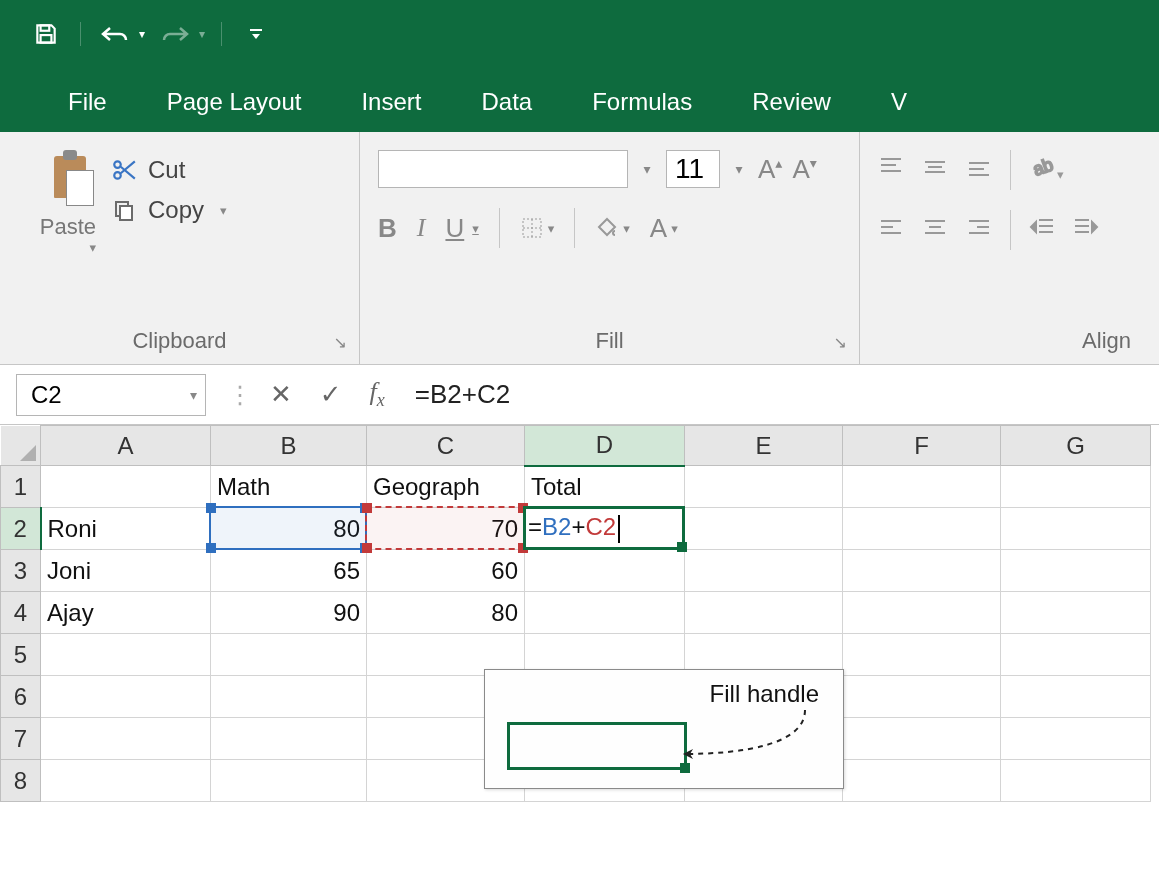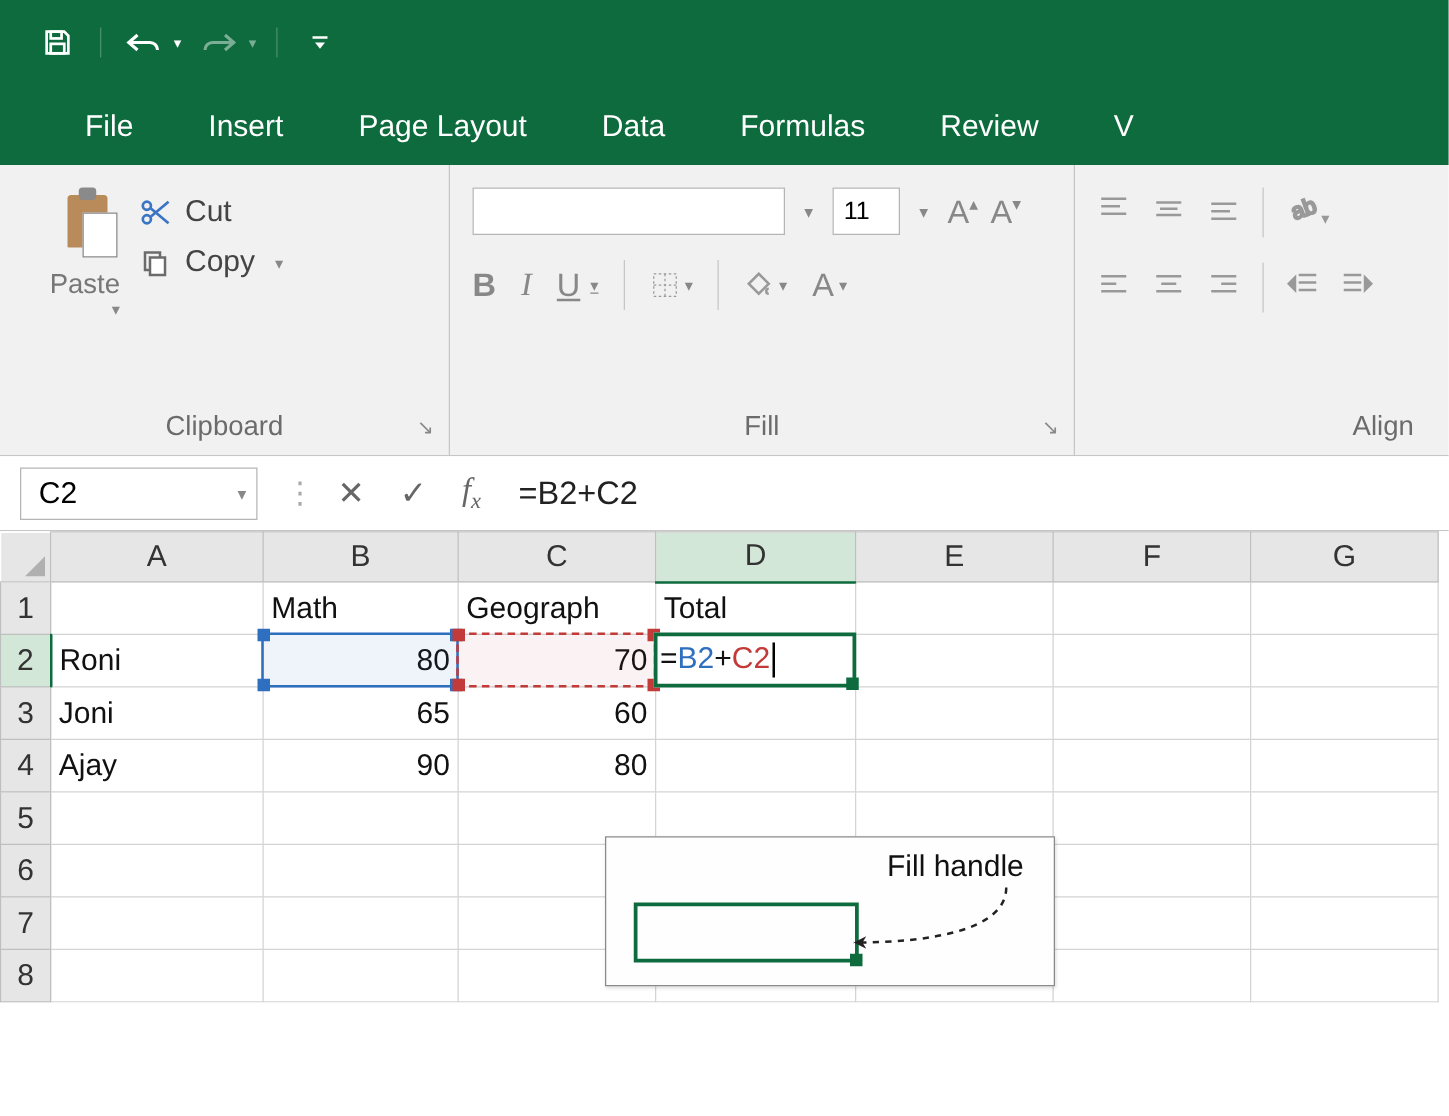--- a/index.html
+++ b/index.html
@@ -33,21 +33,21 @@
   
   .clip-cmds { display: flex; flex-direction: column; gap: 12px; padding-top: 6px; }
   .clip-cmd { display: flex; align-items: center; gap: 10px; color: #444; font-size: 24px; }
   .clip-cmd.dim { color: #9a9a9a; }
   .icon-box { width: 28px; height: 28px; display: inline-flex; align-items: center; justify-content: center; }
   
   
   .font-rows { display: flex; flex-direction: column; gap: 20px; width: 480px; }
   .font-row1 { display: flex; align-items: center; gap: 8px; }
   .font-name { width: 250px; height: 38px; border: 1px solid #b5b5b5; background: #fff; }
-  .font-size { width: 54px; height: 38px; border: 1px solid #b5b5b5; background: #fff; padding-left: 8px; font-size: 20px; display: flex; align-items: center; }
+  .font-size { width: 54px; height: 38px; border: 1px solid #b5b5b5; background: #fff; padding-left: 8px; font-size: 28px; display: flex; align-items: center; }
   .drop-arrow { width: 22px; color: #888; text-align: center; font-size: 14px; }
   .fs-btns { display: flex; gap: 10px; color: #888; font-size: 26px; }
   .font-row2 { display: flex; align-items: center; gap: 20px; color: #888; font-size: 26px; }
   .btnlite { display: inline-flex; align-items: center; gap: 4px; }
   .vline { width: 1px; height: 40px; background: #c6c6c6; }
   
   
   .align-rows { display: flex; flex-direction: column; gap: 20px; color: #999; font-size: 22px; }
   .align-row { display: flex; gap: 18px; align-items: center; }
   
@@ -120,22 +120,22 @@
   <div class="qat-btn">
     <svg width="16" height="16" viewBox="0 0 16 16" fill="#fff">
         <rect x="2" y="3" width="12" height="2"></rect>
         <path d="M4 8 l4 5 l4 -5 z"></path>
       </svg>
   </div>
 </div>
 
 <div class="ribbon-tabs">
   <div class="tab">File</div>
+  <div class="tab">Page Layout</div>
   <div class="tab">Insert</div>
-  <div class="tab">Page Layout</div>
   <div class="tab">Data</div>
   <div class="tab">Formulas</div>
   <div class="tab">Review</div>
   <div class="tab">V</div>
 </div>
 
 <div class="ribbon">
 
   <div class="group" style="width:360px">
     <div class="group-body">

